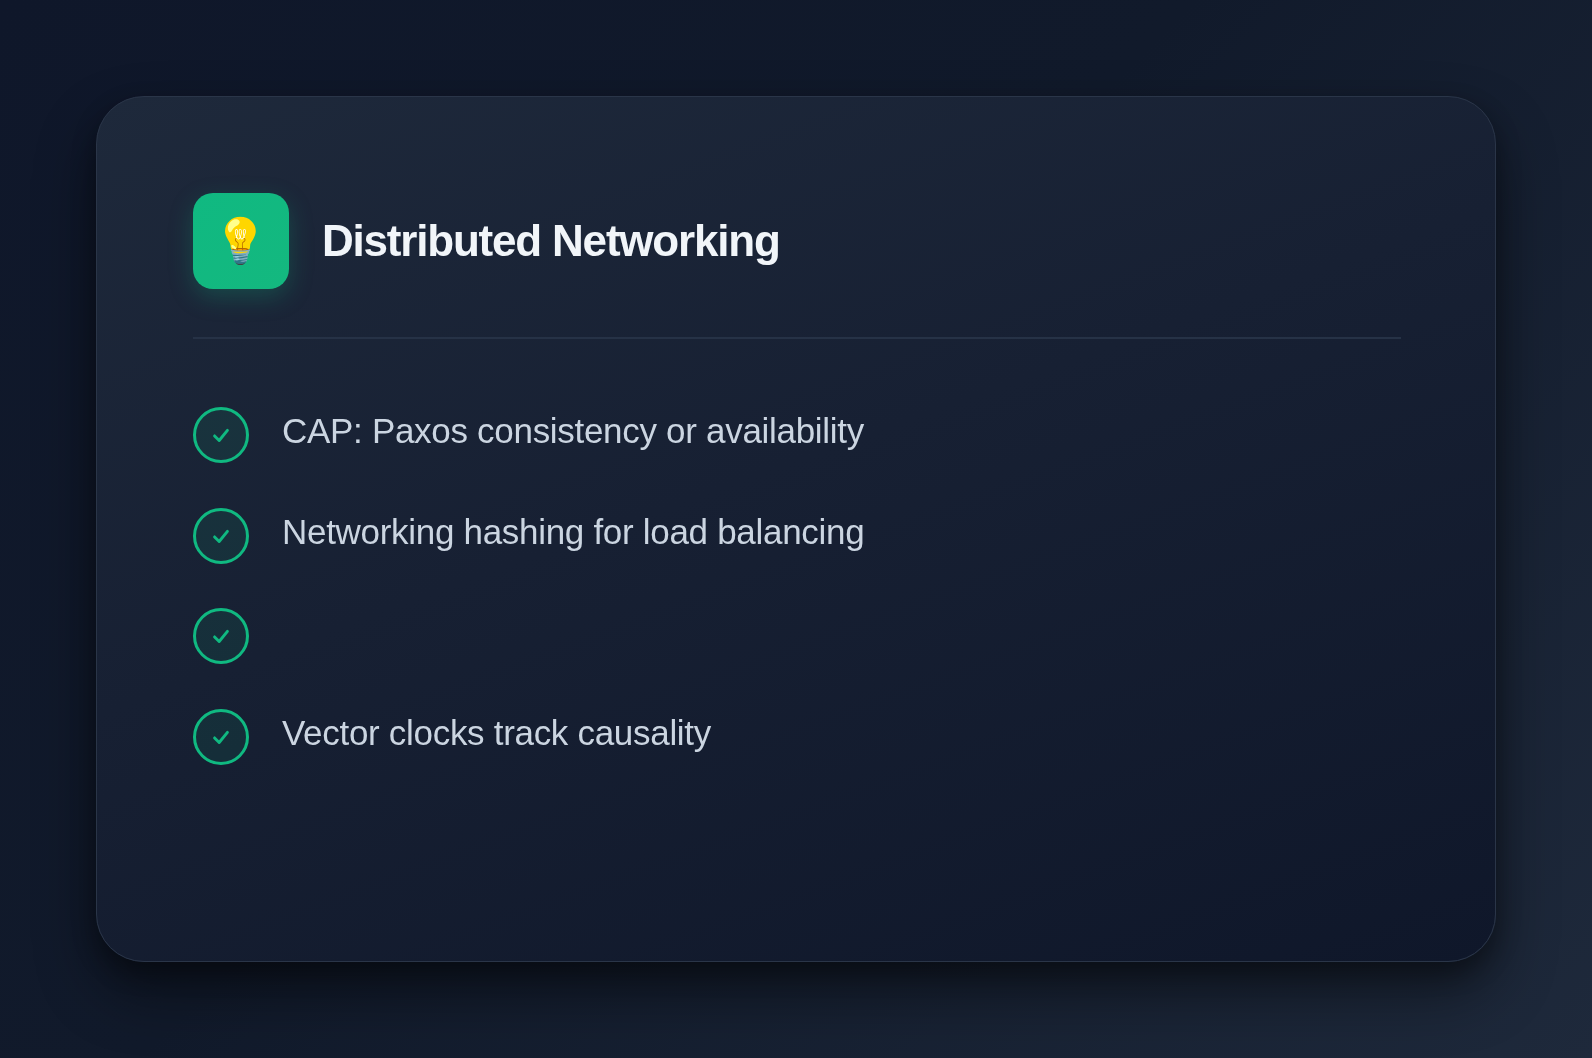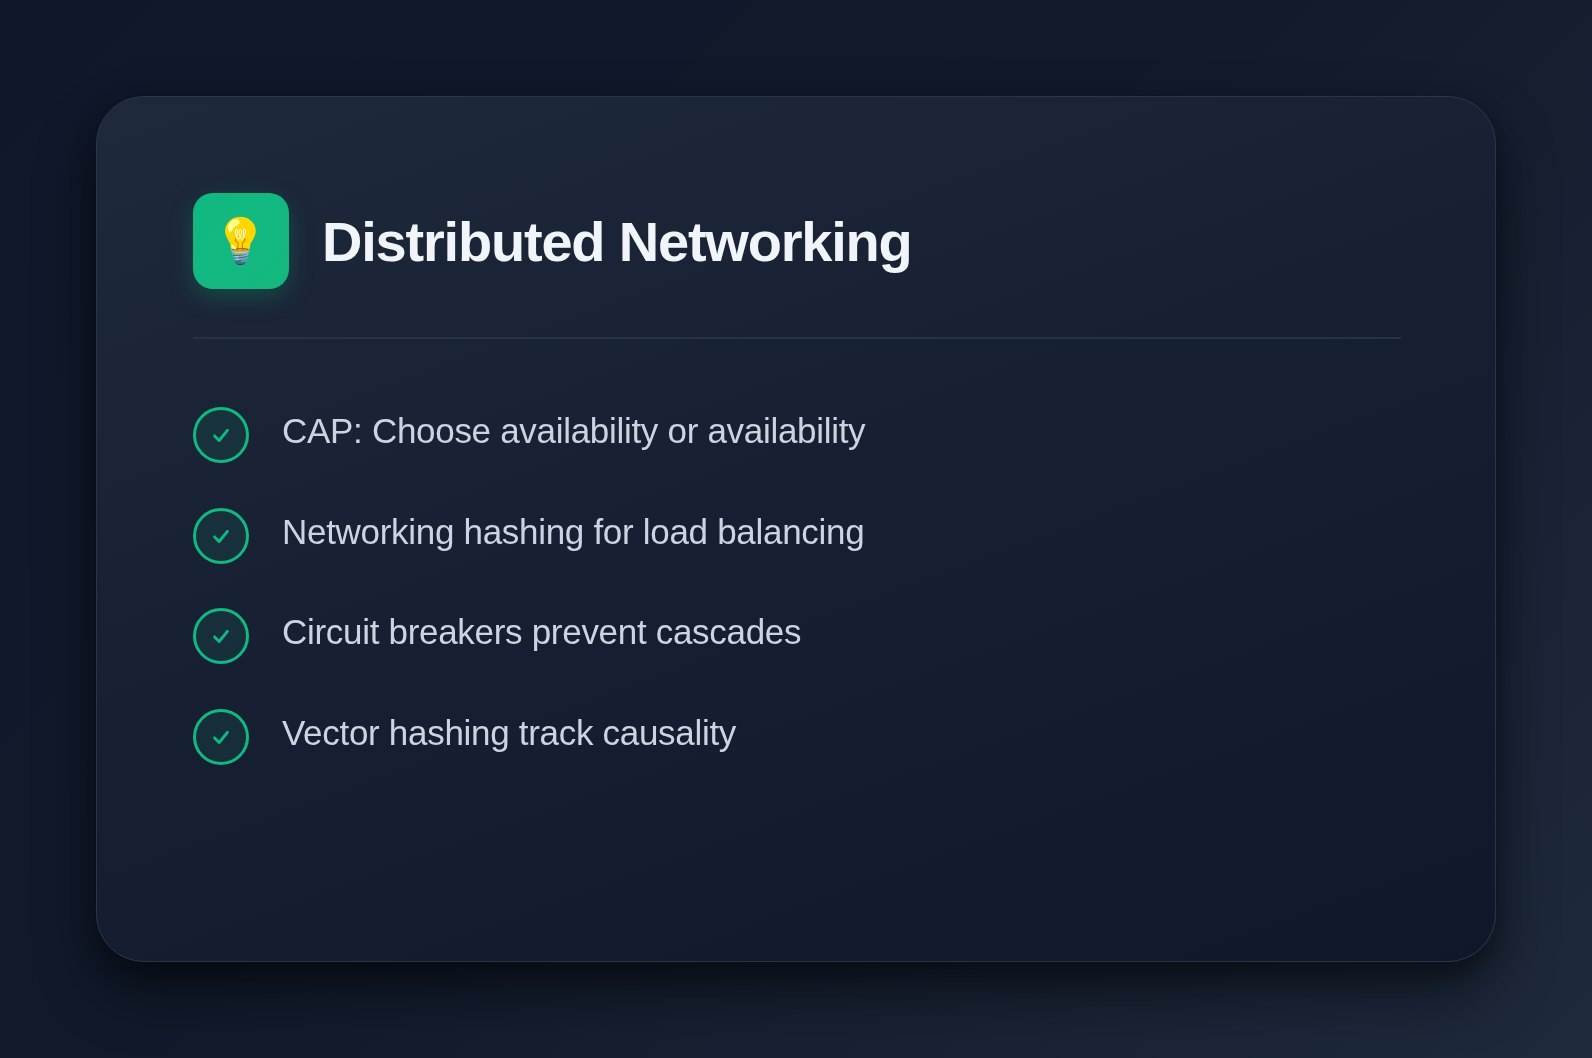--- a/index.html
+++ b/index.html
@@ -41,21 +41,21 @@
       box-shadow: 0 8px 24px rgba(16,185,129,0.25);
       flex: 0 0 auto;
     }
     .bulb {
       font-size: 44px;
       line-height: 1;
       font-family: "DejaVu Sans", sans-serif;
     }
     .title {
       margin-left: 33px;
-      font-size: 56px;
+      font-size: 44px;
       font-weight: 700;
       color: #f1f5f9;
       letter-spacing: -1.2px;
       white-space: nowrap;
     }
     .divider {
       margin-top: 48px;
       height: 2px;
       width: 1208px;
       background: #263246;
@@ -105,40 +105,39 @@
 
   <div class="divider"></div>
 
   <ul class="list">
     <li class="item">
       <span class="check">
         <svg viewBox="0 0 24 24" fill="none" stroke="#10b981" stroke-width="3.2" stroke-linecap="round" stroke-linejoin="round">
             <polyline points="5,13 10,18 19,7"></polyline>
           </svg>
       </span>
-      <span class="item-text">CAP: Choose availability or availability</span>
+      <span class="item-text">CAP: Paxos consistency or availability</span>
     </li>
     <li class="item">
       <span class="check">
         <svg viewBox="0 0 24 24" fill="none" stroke="#10b981" stroke-width="3.2" stroke-linecap="round" stroke-linejoin="round">
             <polyline points="5,13 10,18 19,7"></polyline>
           </svg>
       </span>
       <span class="item-text">Networking hashing for load balancing</span>
     </li>
     <li class="item">
       <span class="check">
         <svg viewBox="0 0 24 24" fill="none" stroke="#10b981" stroke-width="3.2" stroke-linecap="round" stroke-linejoin="round">
             <polyline points="5,13 10,18 19,7"></polyline>
           </svg>
       </span>
-      <span class="item-text">Circuit breakers prevent cascades</span>
     </li>
     <li class="item">
       <span class="check">
         <svg viewBox="0 0 24 24" fill="none" stroke="#10b981" stroke-width="3.2" stroke-linecap="round" stroke-linejoin="round">
             <polyline points="5,13 10,18 19,7"></polyline>
           </svg>
       </span>
-      <span class="item-text">Vector hashing track causality</span>
+      <span class="item-text">Vector clocks track causality</span>
     </li>
   </ul>
 </div>
 
 </body></html>

